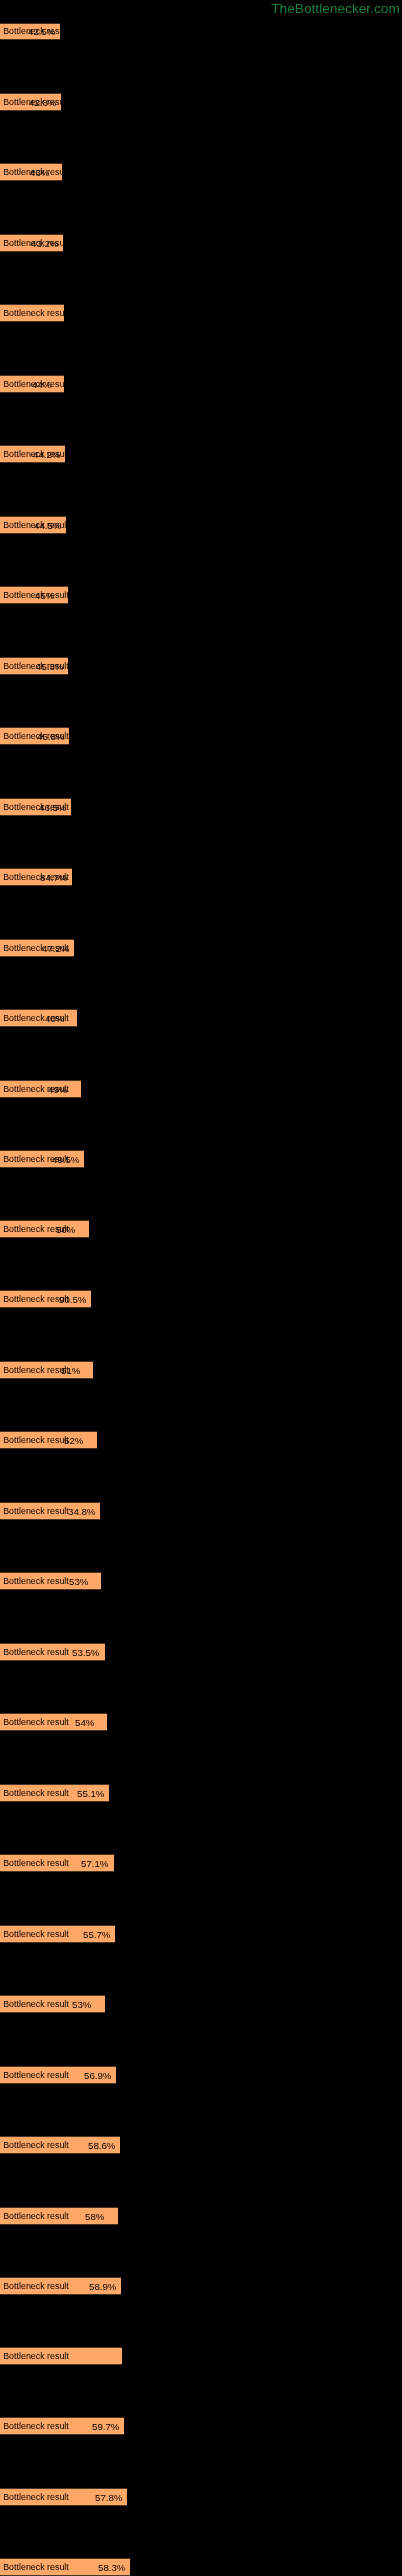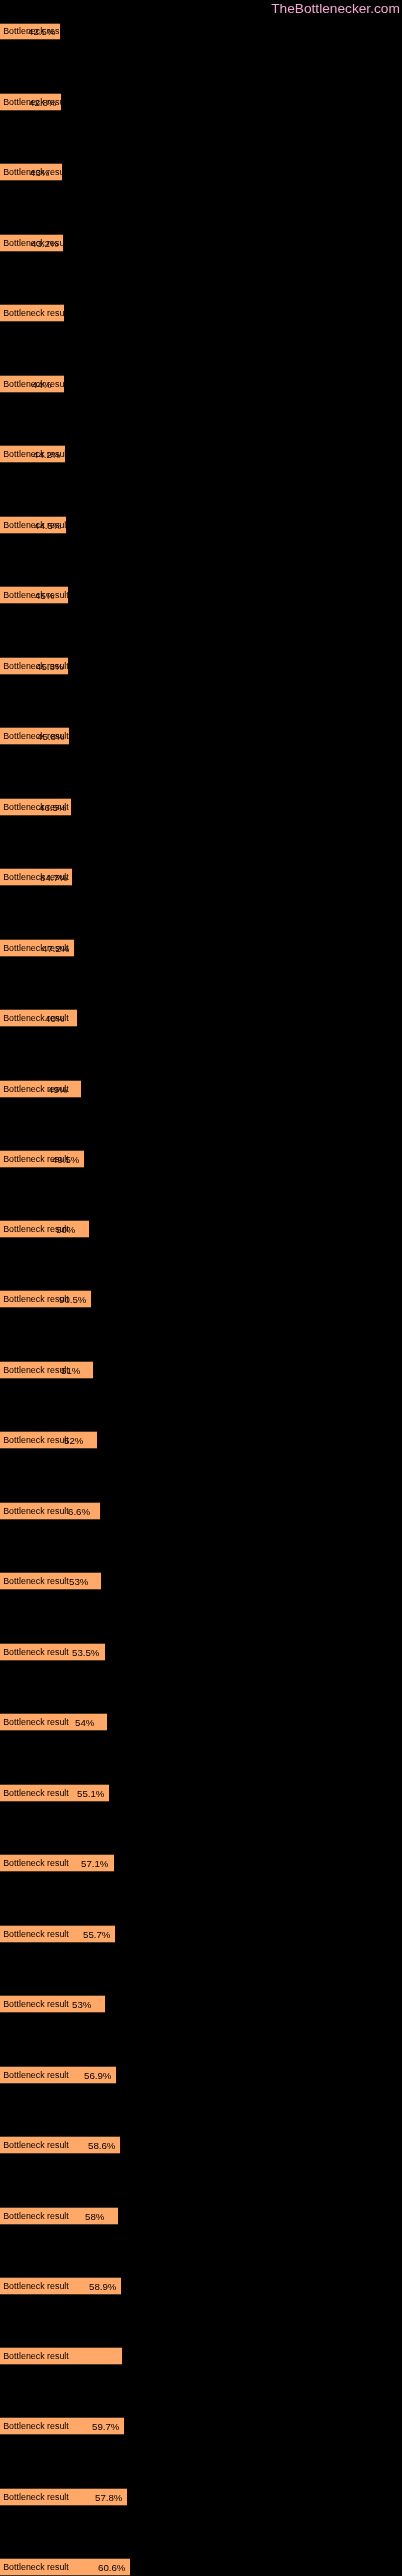--- a/index.html
+++ b/index.html
@@ -12,21 +12,21 @@
     height: 2576px;
     position: relative;
     font-family: "Liberation Sans", sans-serif;
     overflow: hidden;
   }
   #site-title {
     position: absolute;
     top: 0px;
     right: 3.2px;
     font-size: 13.7px;
-    color: #f9a8d4;
+    color: #15803d;
     letter-spacing: 0px;
     line-height: 17.7px;
     white-space: nowrap;
   }
   #chart {
     position: absolute;
     top: 0;
     left: 0;
     width: 403px;
     height: 2576px;
@@ -194,21 +194,21 @@
     </div>
     <div class="row" style="top: 1431px;">
       <div class="bar" title="52%" style="width: 97px;">
         <span class="bar-label">Bottleneck result</span>
         <span class="bar-value" style="left: 64px;">52%</span>
       </div>
     </div>
     <div class="row" style="top: 1502px;">
       <div class="bar" title="52.5%" style="width: 100px;">
         <span class="bar-label">Bottleneck result</span>
-        <span class="bar-value" style="left: 68px;">6.6%</span>
+        <span class="bar-value" style="left: 68px;">34.8%</span>
       </div>
     </div>
     <div class="row" style="top: 1572px;">
       <div class="bar" title="53%" style="width: 101px;">
         <span class="bar-label">Bottleneck result</span>
         <span class="bar-value" style="left: 69px;">53%</span>
       </div>
     </div>
     <div class="row" style="top: 1643px;">
       <div class="bar" title="53.5%" style="width: 105px;">
@@ -284,17 +284,17 @@
     </div>
     <div class="row" style="top: 2488px;">
       <div class="bar" title="57.8%" style="width: 127px;">
         <span class="bar-label">Bottleneck result</span>
         <span class="bar-value" style="left: 95px;">57.8%</span>
       </div>
     </div>
     <div class="row" style="top: 2558px;">
       <div class="bar" title="58.3%" style="width: 130px;">
         <span class="bar-label">Bottleneck result</span>
-        <span class="bar-value" style="left: 98px;">60.6%</span>
+        <span class="bar-value" style="left: 98px;">58.3%</span>
       </div>
     </div>
   </div>
 
 
 </body></html>

